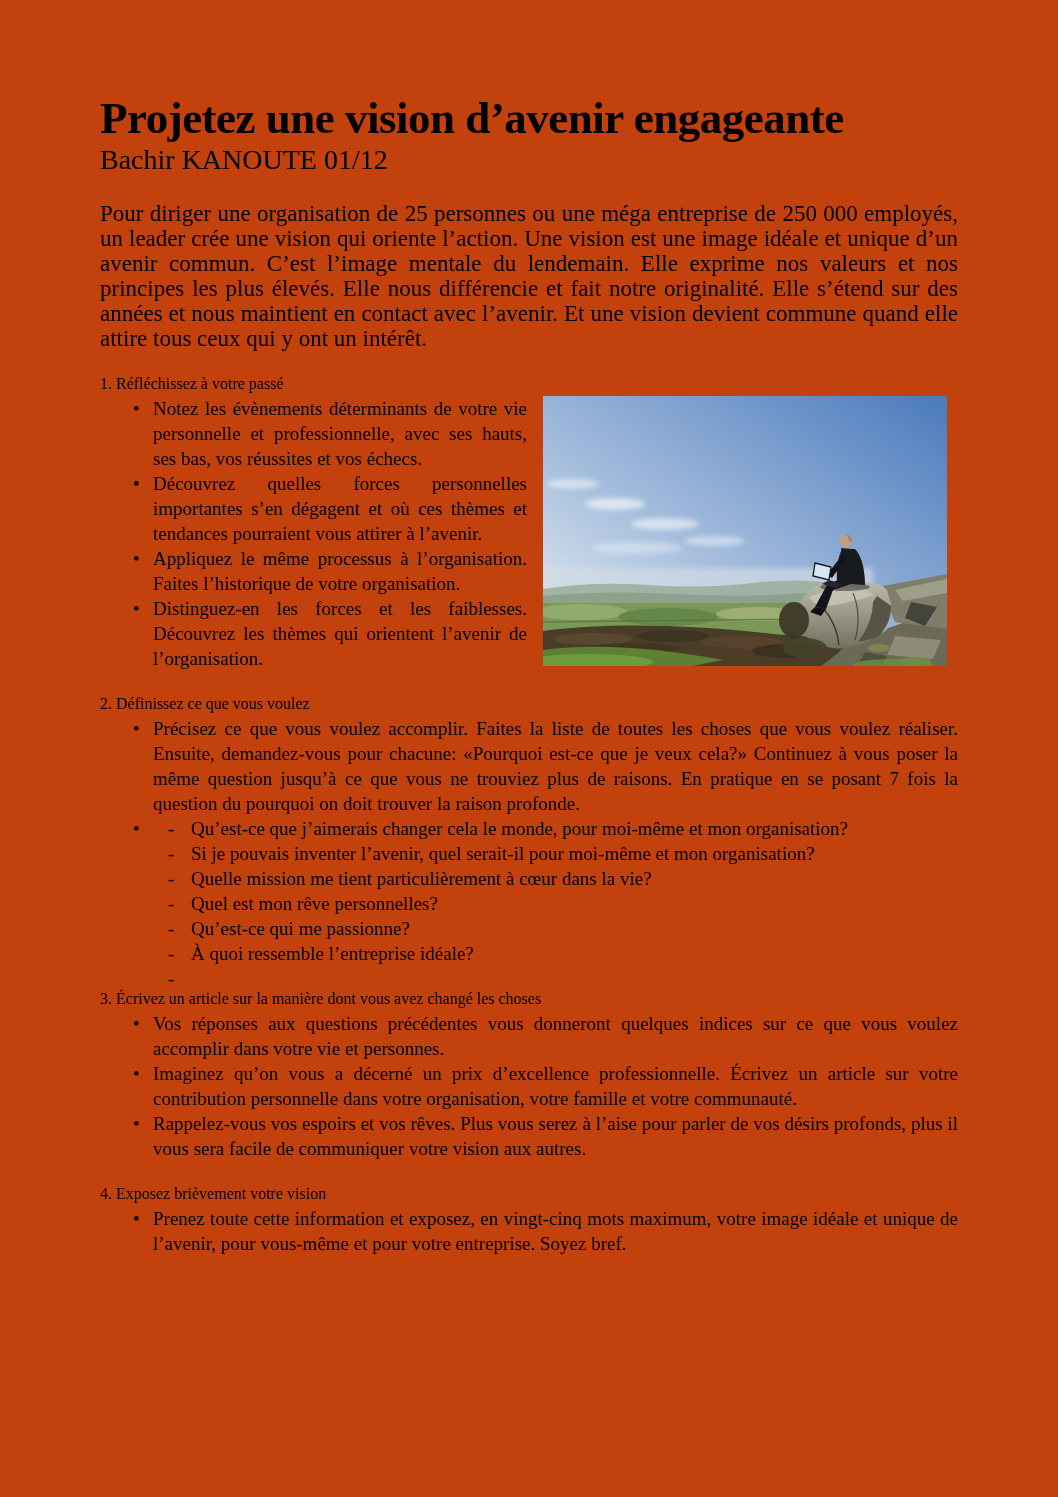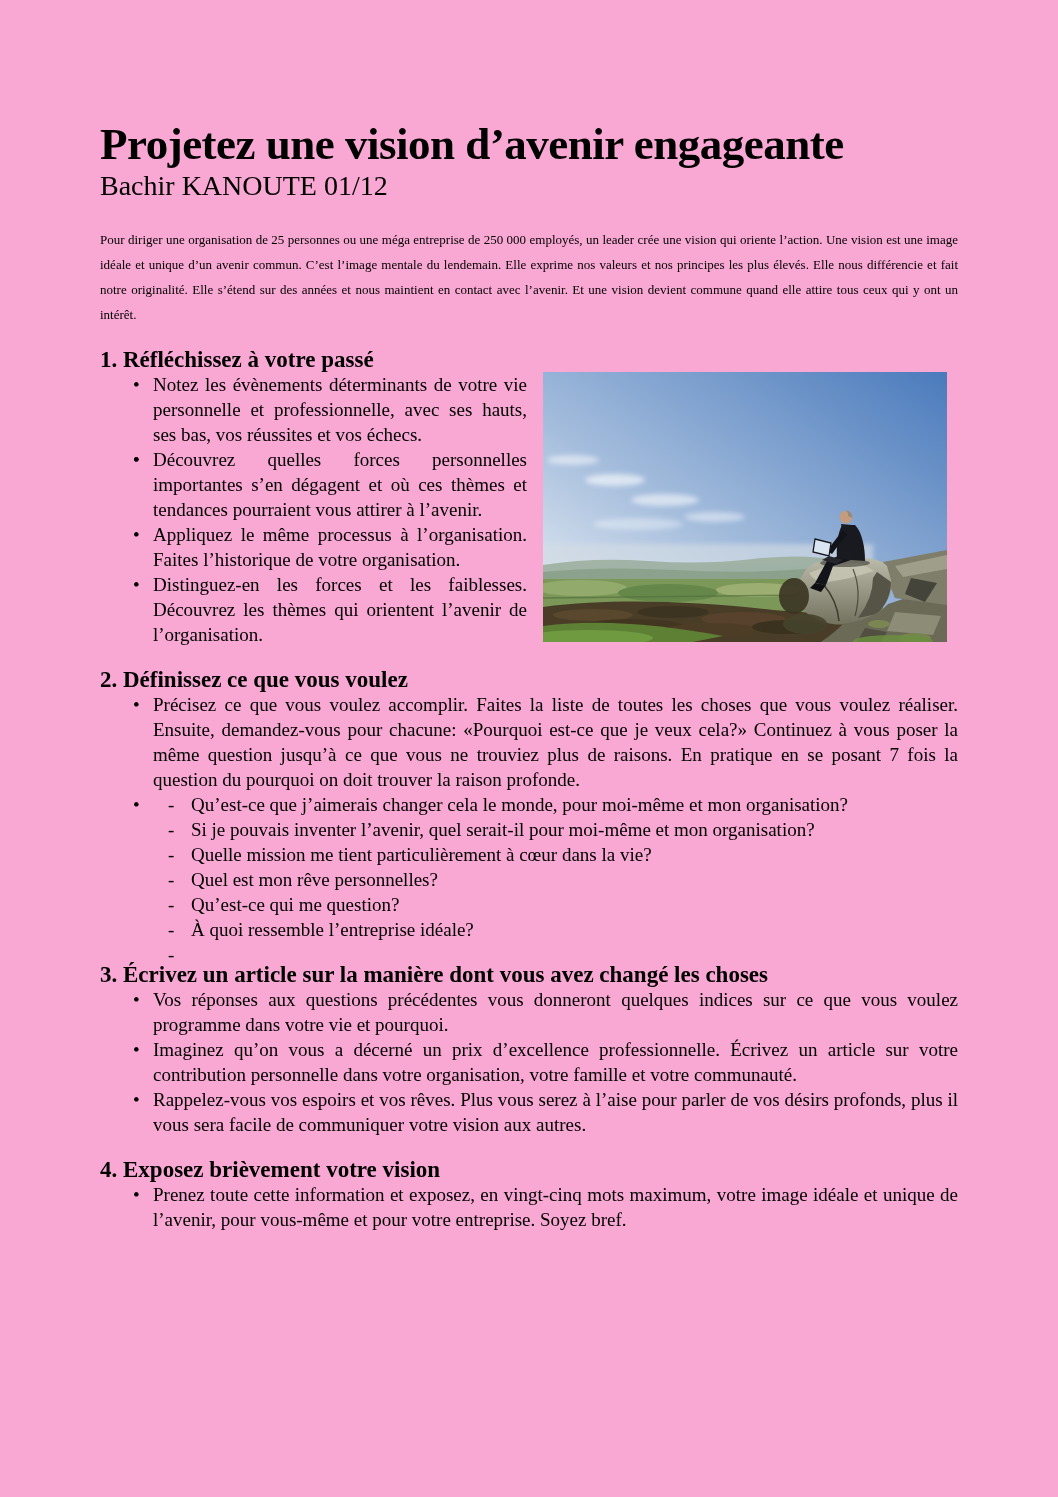--- a/index.html
+++ b/index.html
@@ -1,37 +1,37 @@
 <!DOCTYPE html>
 <html lang="fr"><head>
 <meta charset="utf-8">
 <style>
   html,body { margin:0; padding:0; background:#ffffff; }
   body { width:1058px; }
   .page {
     box-sizing:border-box;
     width:1058px; height:1497px;
-    padding:120px 100px 0 100px;
-    background:#f9a8d4;
+    padding:94px 100px 0 100px;
+    background:#c2410c;
     color:#000;
     font-family:"Liberation Serif","DejaVu Serif",serif;
     overflow:hidden;
   }
   .title {
     font-size:45px; font-weight:bold; line-height:1.1;
     margin:0; letter-spacing:-0.5px; white-space:nowrap;
   }
   .byline { font-size:28px; line-height:25px; margin-top:3px; }
   .intro {
-    font-size:13px; line-height:25px; text-align:justify;
+    font-size:23px; line-height:25px; text-align:justify;
     margin:29px 0 0 0;
   }
   section { margin:0; }
   .sec {
-    font-size:23px; line-height:25px; font-weight:bold;
+    font-size:16px; line-height:25px; font-weight:normal;
     margin:20px 0 0 0; clear:both;
   }
   ul.bl {
     margin:0; padding:0; list-style:none;
     font-size:19px; line-height:25px;
   }
   ul.bl li { position:relative; padding-left:53px; text-align:justify; }
   ul.bl li .mk { position:absolute; left:33px; top:0; }
   ul.bl li.sub { padding-left:91px; }
   ul.bl li.sub .mk { left:68px; }
@@ -156,30 +156,30 @@
 
   <section>
     <h2 class="sec">2. Définissez ce que vous voulez</h2>
     <ul class="bl">
       <li><span class="mk">•</span><span>Précisez ce que vous voulez accomplir. Faites la liste de toutes les choses que vous voulez réaliser. Ensuite, demandez-vous pour chacune: «Pourquoi est-ce que je veux cela?» Continuez à vous poser la même question jusqu’à ce que vous ne trouviez plus de raisons. En pratique en se posant 7 fois la question du pourquoi on doit trouver la raison profonde.</span></li>
       <li><span class="mk">•</span></li>
       <li class="sub"><span class="mk">-</span><span>Qu’est-ce que j’aimerais changer cela le monde, pour moi-même et mon organisation?</span></li>
       <li class="sub"><span class="mk">-</span><span>Si je pouvais inventer l’avenir, quel serait-il pour moi-même et mon organisation?</span></li>
       <li class="sub"><span class="mk">-</span><span>Quelle mission me tient particulièrement à cœur dans la vie?</span></li>
       <li class="sub"><span class="mk">-</span><span>Quel est mon rêve personnelles?</span></li>
-      <li class="sub"><span class="mk">-</span><span>Qu’est-ce qui me question?</span></li>
+      <li class="sub"><span class="mk">-</span><span>Qu’est-ce qui me passionne?</span></li>
       <li class="sub"><span class="mk">-</span><span>À quoi ressemble l’entreprise idéale?</span></li>
       <li class="sub"><span class="mk">-</span></li>
     </ul>
   </section>
 
   <section>
     <h2 class="sec">3. Écrivez un article sur la manière dont vous avez changé les choses</h2>
     <ul class="bl">
-      <li><span class="mk">•</span><span>Vos réponses aux questions précédentes vous donneront quelques indices sur ce que vous voulez programme dans votre vie et pourquoi.</span></li>
+      <li><span class="mk">•</span><span>Vos réponses aux questions précédentes vous donneront quelques indices sur ce que vous voulez accomplir dans votre vie et personnes.</span></li>
       <li><span class="mk">•</span><span>Imaginez qu’on vous a décerné un prix d’excellence professionnelle. Écrivez un article sur votre contribution personnelle dans votre organisation, votre famille et votre communauté.</span></li>
       <li><span class="mk">•</span><span>Rappelez-vous vos espoirs et vos rêves. Plus vous serez à l’aise pour parler de vos désirs profonds, plus il vous sera facile de communiquer votre vision aux autres.</span></li>
     </ul>
   </section>
 
   <section>
     <h2 class="sec">4. Exposez brièvement votre vision</h2>
     <ul class="bl">
       <li><span class="mk">•</span><span>Prenez toute cette information et exposez, en vingt-cinq mots maximum, votre image idéale et unique de l’avenir, pour vous-même et pour votre entreprise. Soyez bref.</span></li>
     </ul>

